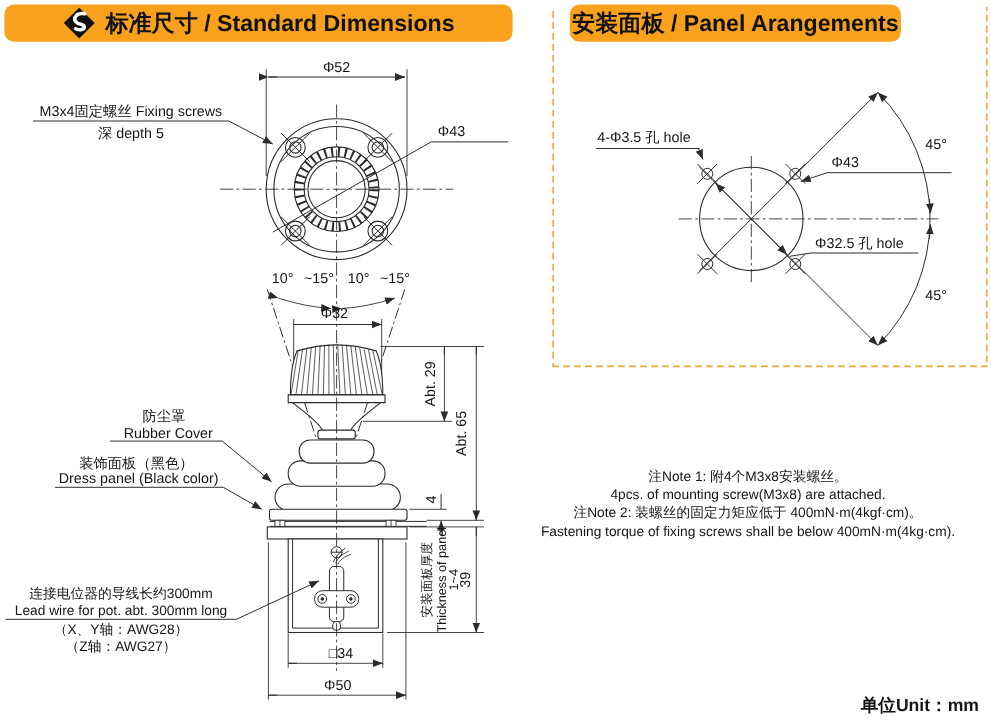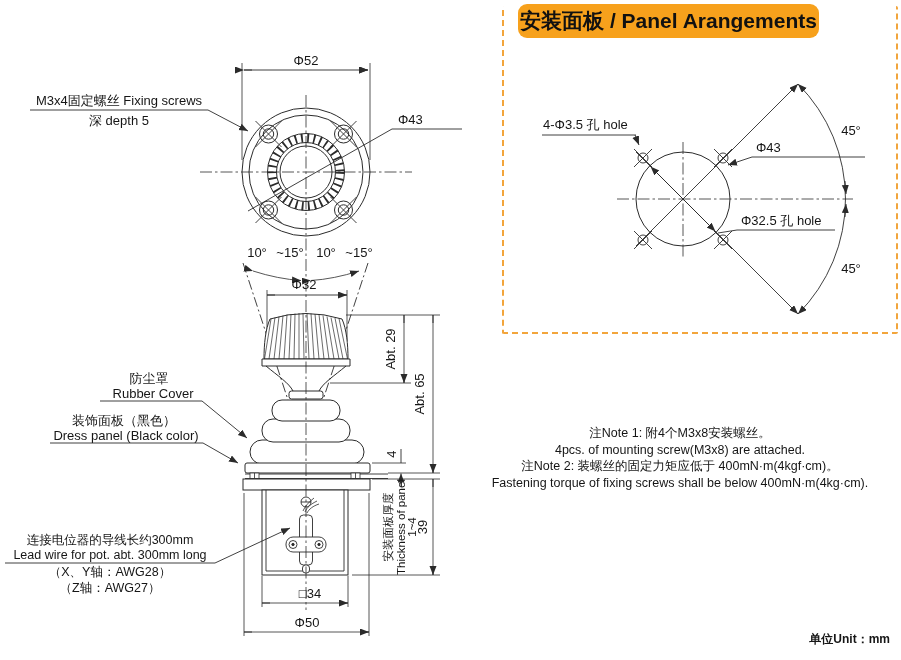--- a/index.html
+++ b/index.html
@@ -12,30 +12,37 @@
   .hdr-right{left:518px;width:301px;}
   .dashedbox{position:absolute;left:502px;top:6px;width:392px;height:326px;
              border:2.5px dashed #F2A53C;border-top:none;border-radius:2px;}
   .drawing{position:absolute;}
   svg text{font-family:"Liberation Sans",sans-serif;fill:#161616;font-size:13px;}
   svg .t11{font-size:11.5px;}
   svg .t12{font-size:12.5px;}
   .notes{position:absolute;left:452px;top:425px;width:456px;text-align:center;
          font-size:12.5px;line-height:16.5px;color:#161616;}
   .unit{position:absolute;left:758px;top:631px;width:132px;text-align:right;
-        font-size:12px;font-weight:bold;color:#161616;}
+        font-size:16px;font-weight:bold;color:#161616;}
   .logo{width:30px;height:30px;flex:0 0 auto;}
 </style>
 </head>
 <body>
 
 <div class="stage">
 
   <div class="dashedbox"></div>
 
+  <div class="hdr hdr-left">
+    <svg class="logo" viewBox="0 0 32 32">
+      <path d="M16 1 L31 16 L16 31 L1 16 Z" fill="#111"></path>
+      <path d="M21.5 7 C13.5 5.5 9.5 11 13 15 C15.5 17.8 20.5 16.6 21 19.5 C21.4 22.2 16.5 23.5 12.5 21.5" stroke="#fff" stroke-width="3.4" fill="none" stroke-linecap="round"></path>
+    </svg>
+    <span>标准尺寸 / Standard Dimensions</span>
+  </div>
   <div class="hdr hdr-right">
     <span>安装面板 / Panel Arangements</span>
   </div>
 
   <svg class="drawing" style="left:0;top:45px" width="500" height="615" viewBox="0 0 500 615" stroke="#2b2b2b" fill="none" stroke-width="1">
     <defs>
       <marker id="aL" markerUnits="userSpaceOnUse" markerWidth="10" markerHeight="8" refX="9" refY="3.5" orient="auto">
         <path d="M0,0 L9,3.5 L0,7 Z" fill="#2b2b2b" stroke="none"></path>
       </marker>
     </defs>

